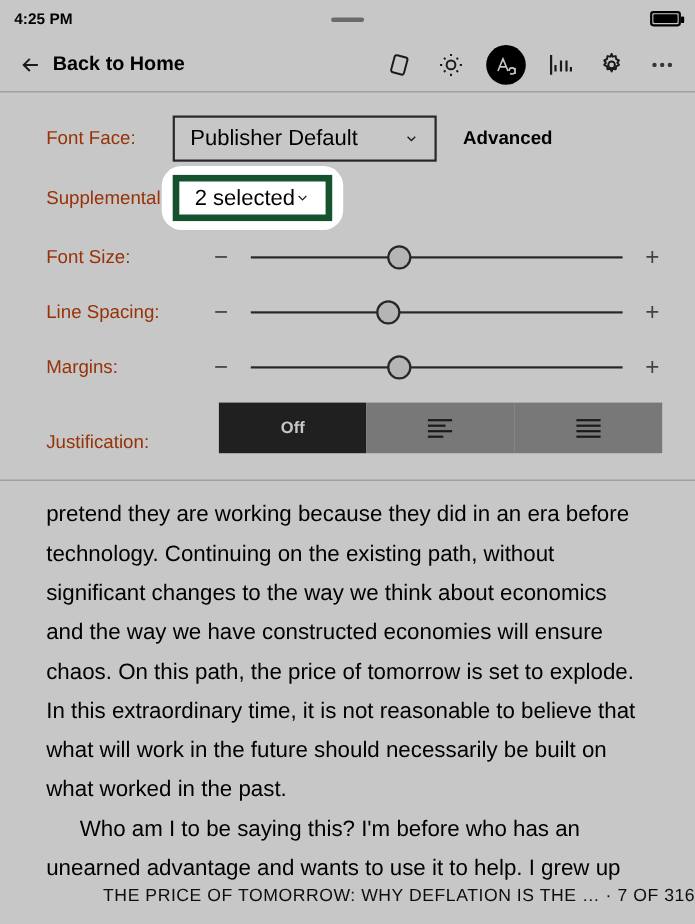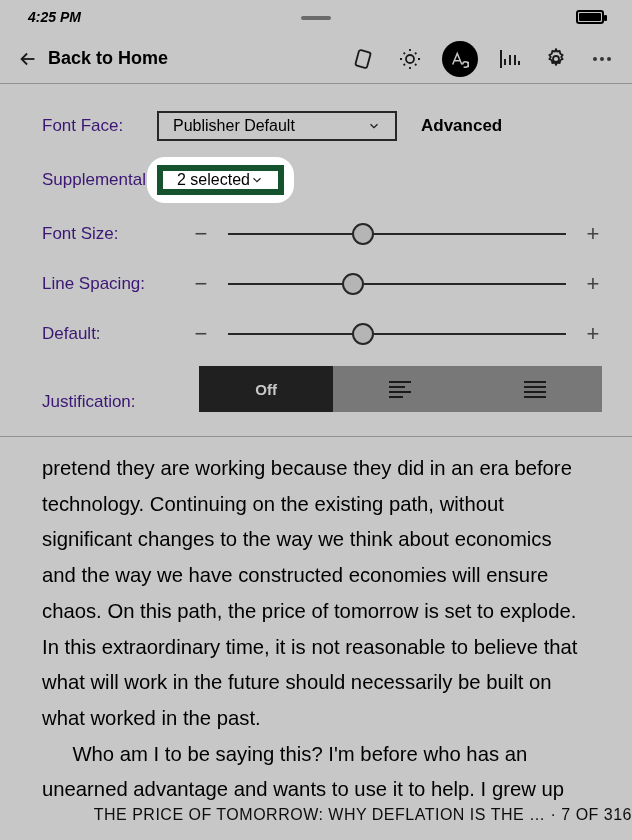--- a/index.html
+++ b/index.html
@@ -3,45 +3,45 @@
 <meta charset="utf-8">
 <style>
   * { box-sizing: border-box; margin: 0; padding: 0; }
   html, body { width: 632px; height: 840px; font-family: -apple-system, Helvetica, Arial, sans-serif; overflow: hidden; }
   body { background: #fff; position: relative; }
 
   
   .dim { position: absolute; inset: 0; background: rgba(0,0,0,0.22); pointer-events: none; z-index: 50; }
 
   
-  .status-bar { height: 34px; display: flex; align-items: center; justify-content: space-between; padding: 0 28px; font-size: 14px; color: #000; font-style: italic; }
+  .status-bar { height: 34px; display: flex; align-items: center; justify-content: space-between; padding: 0 13px; font-size: 14px; color: #000; }
   .status-time { font-weight: 600; }
   .grab-handle { width: 30px; height: 4px; border-radius: 2px; background: #888; position: absolute; left: 50%; top: 16px; transform: translateX(-50%); }
   .battery { width: 28px; height: 14px; border: 2px solid #000; border-radius: 3px; position: relative; }
   .battery::after { content: ""; position: absolute; right: -5px; top: 3px; width: 3px; height: 6px; background: #000; border-radius: 1px; }
   .battery-fill { position: absolute; inset: 1px; background: #000; border-radius: 1px; }
 
   
   .toolbar { height: 50px; display: flex; align-items: center; padding: 0 16px; border-bottom: 1px solid #bbb; }
   .back-arrow { width: 24px; height: 24px; display: flex; align-items: center; justify-content: center; }
   .toolbar-title { font-weight: 700; font-size: 18px; margin-left: 8px; }
   .toolbar-spacer { flex: 1; }
   .toolbar-icons { display: flex; gap: 18px; align-items: center; }
   .icon-btn { width: 28px; height: 28px; display: flex; align-items: center; justify-content: center; }
   .icon-btn.active { background: #000; border-radius: 50%; width: 36px; height: 36px; color: #fff; }
   .dots { display: flex; gap: 3px; }
   .dots span { width: 4px; height: 4px; border-radius: 50%; background: #444; }
 
   
   .settings { padding: 18px 30px 24px 42px; border-bottom: 1px solid #bbb; }
   .row { display: flex; align-items: center; min-height: 48px; margin-bottom: 0; }
-  .row-label { width: 115px; font-size: 17px; color: #4c1d95; flex-shrink: 0; display: flex; align-items: center; gap: 6px; }
+  .row-label { width: 115px; font-size: 17px; color: #c2410c; flex-shrink: 0; display: flex; align-items: center; gap: 6px; }
   .info-circle { width: 16px; height: 16px; border: 1.5px solid #333; border-radius: 50%; display: inline-flex; align-items: center; justify-content: center; font-size: 11px; font-style: italic; font-family: Georgia, serif; font-weight: 600; }
 
-  .select { flex: 0 0 240px; height: 30px; border: 2px solid #333; display: flex; align-items: center; justify-content: space-between; padding: 0 14px; font-size: 16px; background: transparent; }
+  .select { flex: 0 0 240px; height: 42px; border: 2px solid #333; display: flex; align-items: center; justify-content: space-between; padding: 0 14px; font-size: 20px; background: transparent; }
   .select .chev { width: 14px; }
   .advanced { margin-left: 24px; font-weight: 700; font-size: 17px; }
 
   
   .supplemental-wrap { position: relative; z-index: 100; }
   .supplemental-highlight { position: absolute; top: -8px; bottom: -8px; left: -10px; right: -10px; background: #fff; border-radius: 18px; z-index: -1; }
   .select.supplemental { flex: 0 0 360px; background: #fff; border: 6px solid #14532d; }
 
   .row.fontface { margin-bottom: 6px; }
   .row.supp { margin-bottom: 6px; }
@@ -180,21 +180,21 @@
     <div class="slider-control">
       <div class="pm">−</div>
       <div class="track">
           <div class="thumb" style="left:37%"></div>
         </div>
       <div class="pm">+</div>
     </div>
   </div>
 
   <div class="row slider-row">
-    <div class="row-label">Default:</div>
+    <div class="row-label">Margins:</div>
     <div class="slider-control">
       <div class="pm">−</div>
       <div class="track">
           <div class="thumb" style="left:40%"></div>
         </div>
       <div class="pm">+</div>
     </div>
   </div>
 
   <div class="row just-row">

